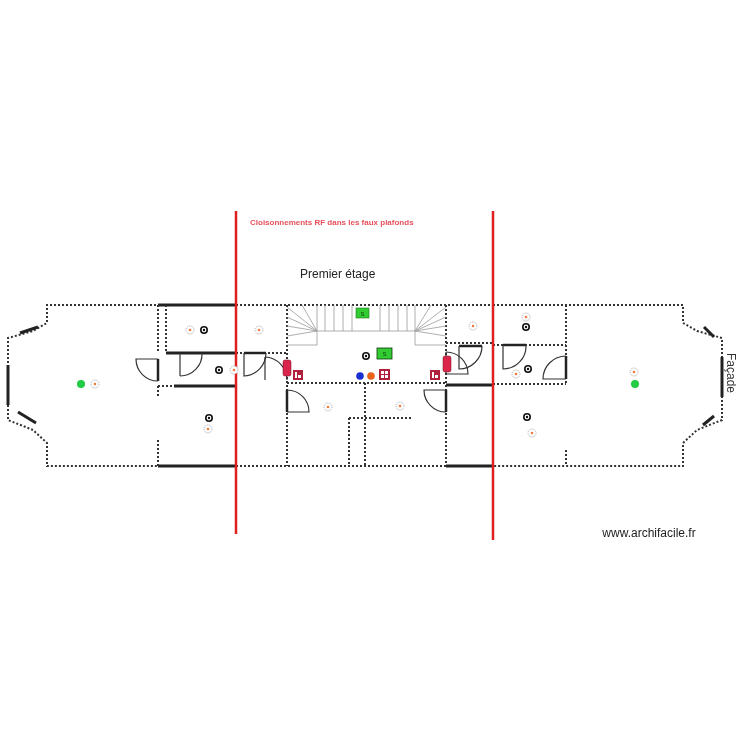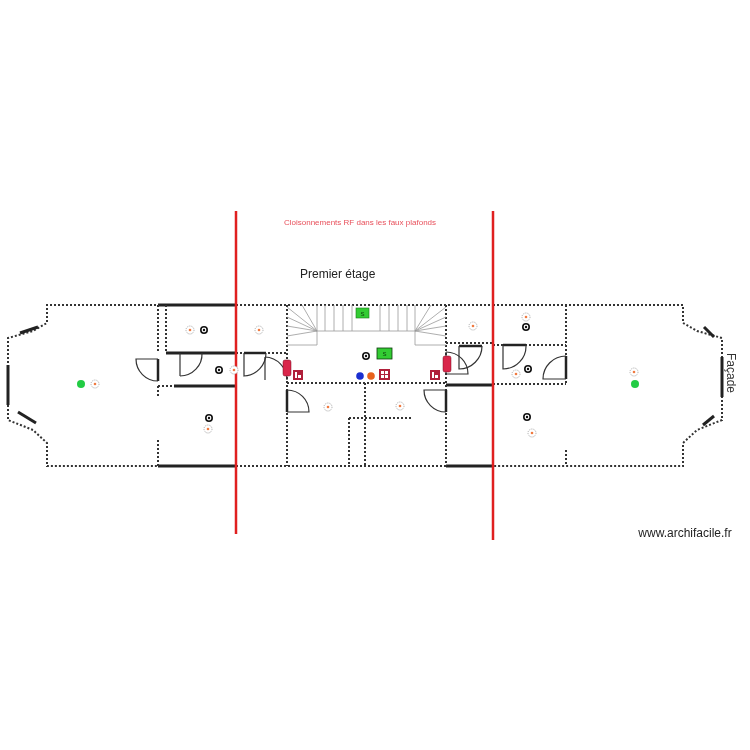--- a/index.html
+++ b/index.html
@@ -1,21 +1,21 @@
 <!DOCTYPE html>
 <html><head>
 <meta charset="utf-8">
 <style>
   html, body { margin: 0; padding: 0; background: #ffffff; }
   body { width: 750px; height: 750px; position: relative; overflow: hidden; font-family: "Liberation Sans", sans-serif; }
   #plan { position: absolute; left: 0; top: 0; width: 750px; height: 750px; }
-  .caption-rf { position: absolute; left: 250px; top: 218px; width: 220px; text-align: center; font-size: 8px; color: #e8505b; }
+  .caption-rf { position: absolute; left: 250px; top: 218px; width: 220px; font-size: 8px; color: #e8505b; font-weight: bold; }
   .floor-title { position: absolute; left: 300px; top: 267px; width: 130px; font-size: 12px; color: #222; }
   .facade { position: absolute; left: 706px; top: 366px; font-size: 12px; color: #333; transform: rotate(90deg); transform-origin: center; width: 50px; text-align: center; }
-  .credit { position: absolute; left: 620px; top: 526px; width: 130px; text-align: center; font-size: 12px; color: #222; }
+  .credit { position: absolute; left: 584px; top: 526px; width: 130px; text-align: center; font-size: 12px; color: #222; }
   .dash { stroke: #333; stroke-width: 2; stroke-dasharray: 2 2; fill: none; }
   .wall { stroke: #222; stroke-width: 3; fill: none; }
   .door { stroke: #333; stroke-width: 1.2; fill: none; }
   .doorleaf { stroke: #222; stroke-width: 2.5; }
   .stair { stroke: #999; stroke-width: 0.8; fill: none; }
   .rf { stroke: #e02020; stroke-width: 2.5; }
   .det { fill: #fff; stroke: #999; stroke-width: 0.8; stroke-dasharray: 1.2 1; }
   .det-in { fill: #f07a40; }
   .spk { fill: #fff; stroke: #111; stroke-width: 1.6; }
 </style>

